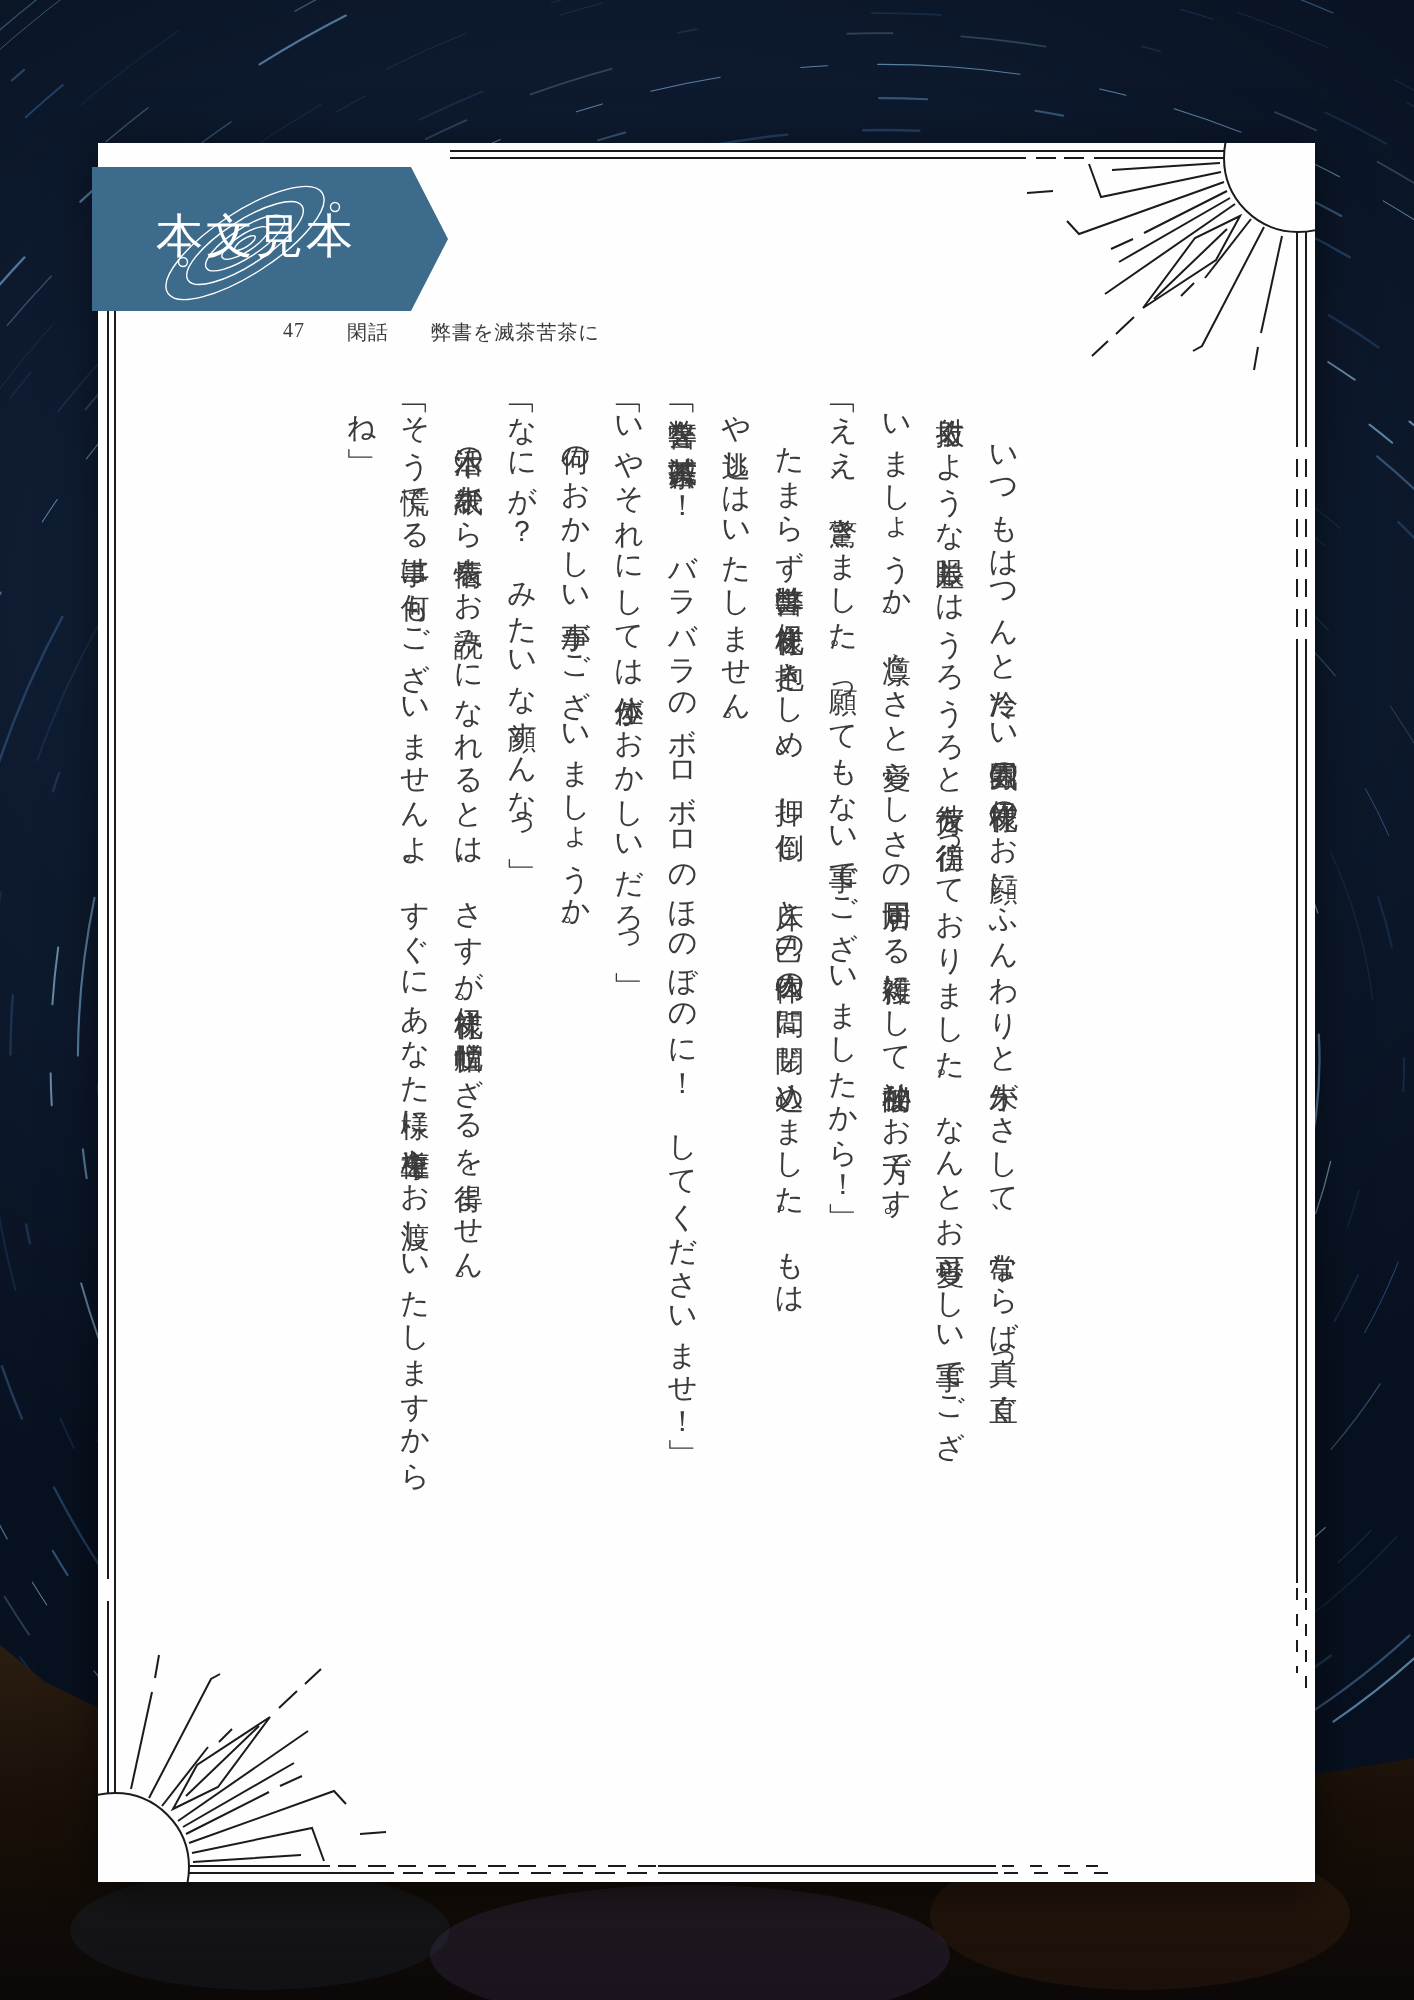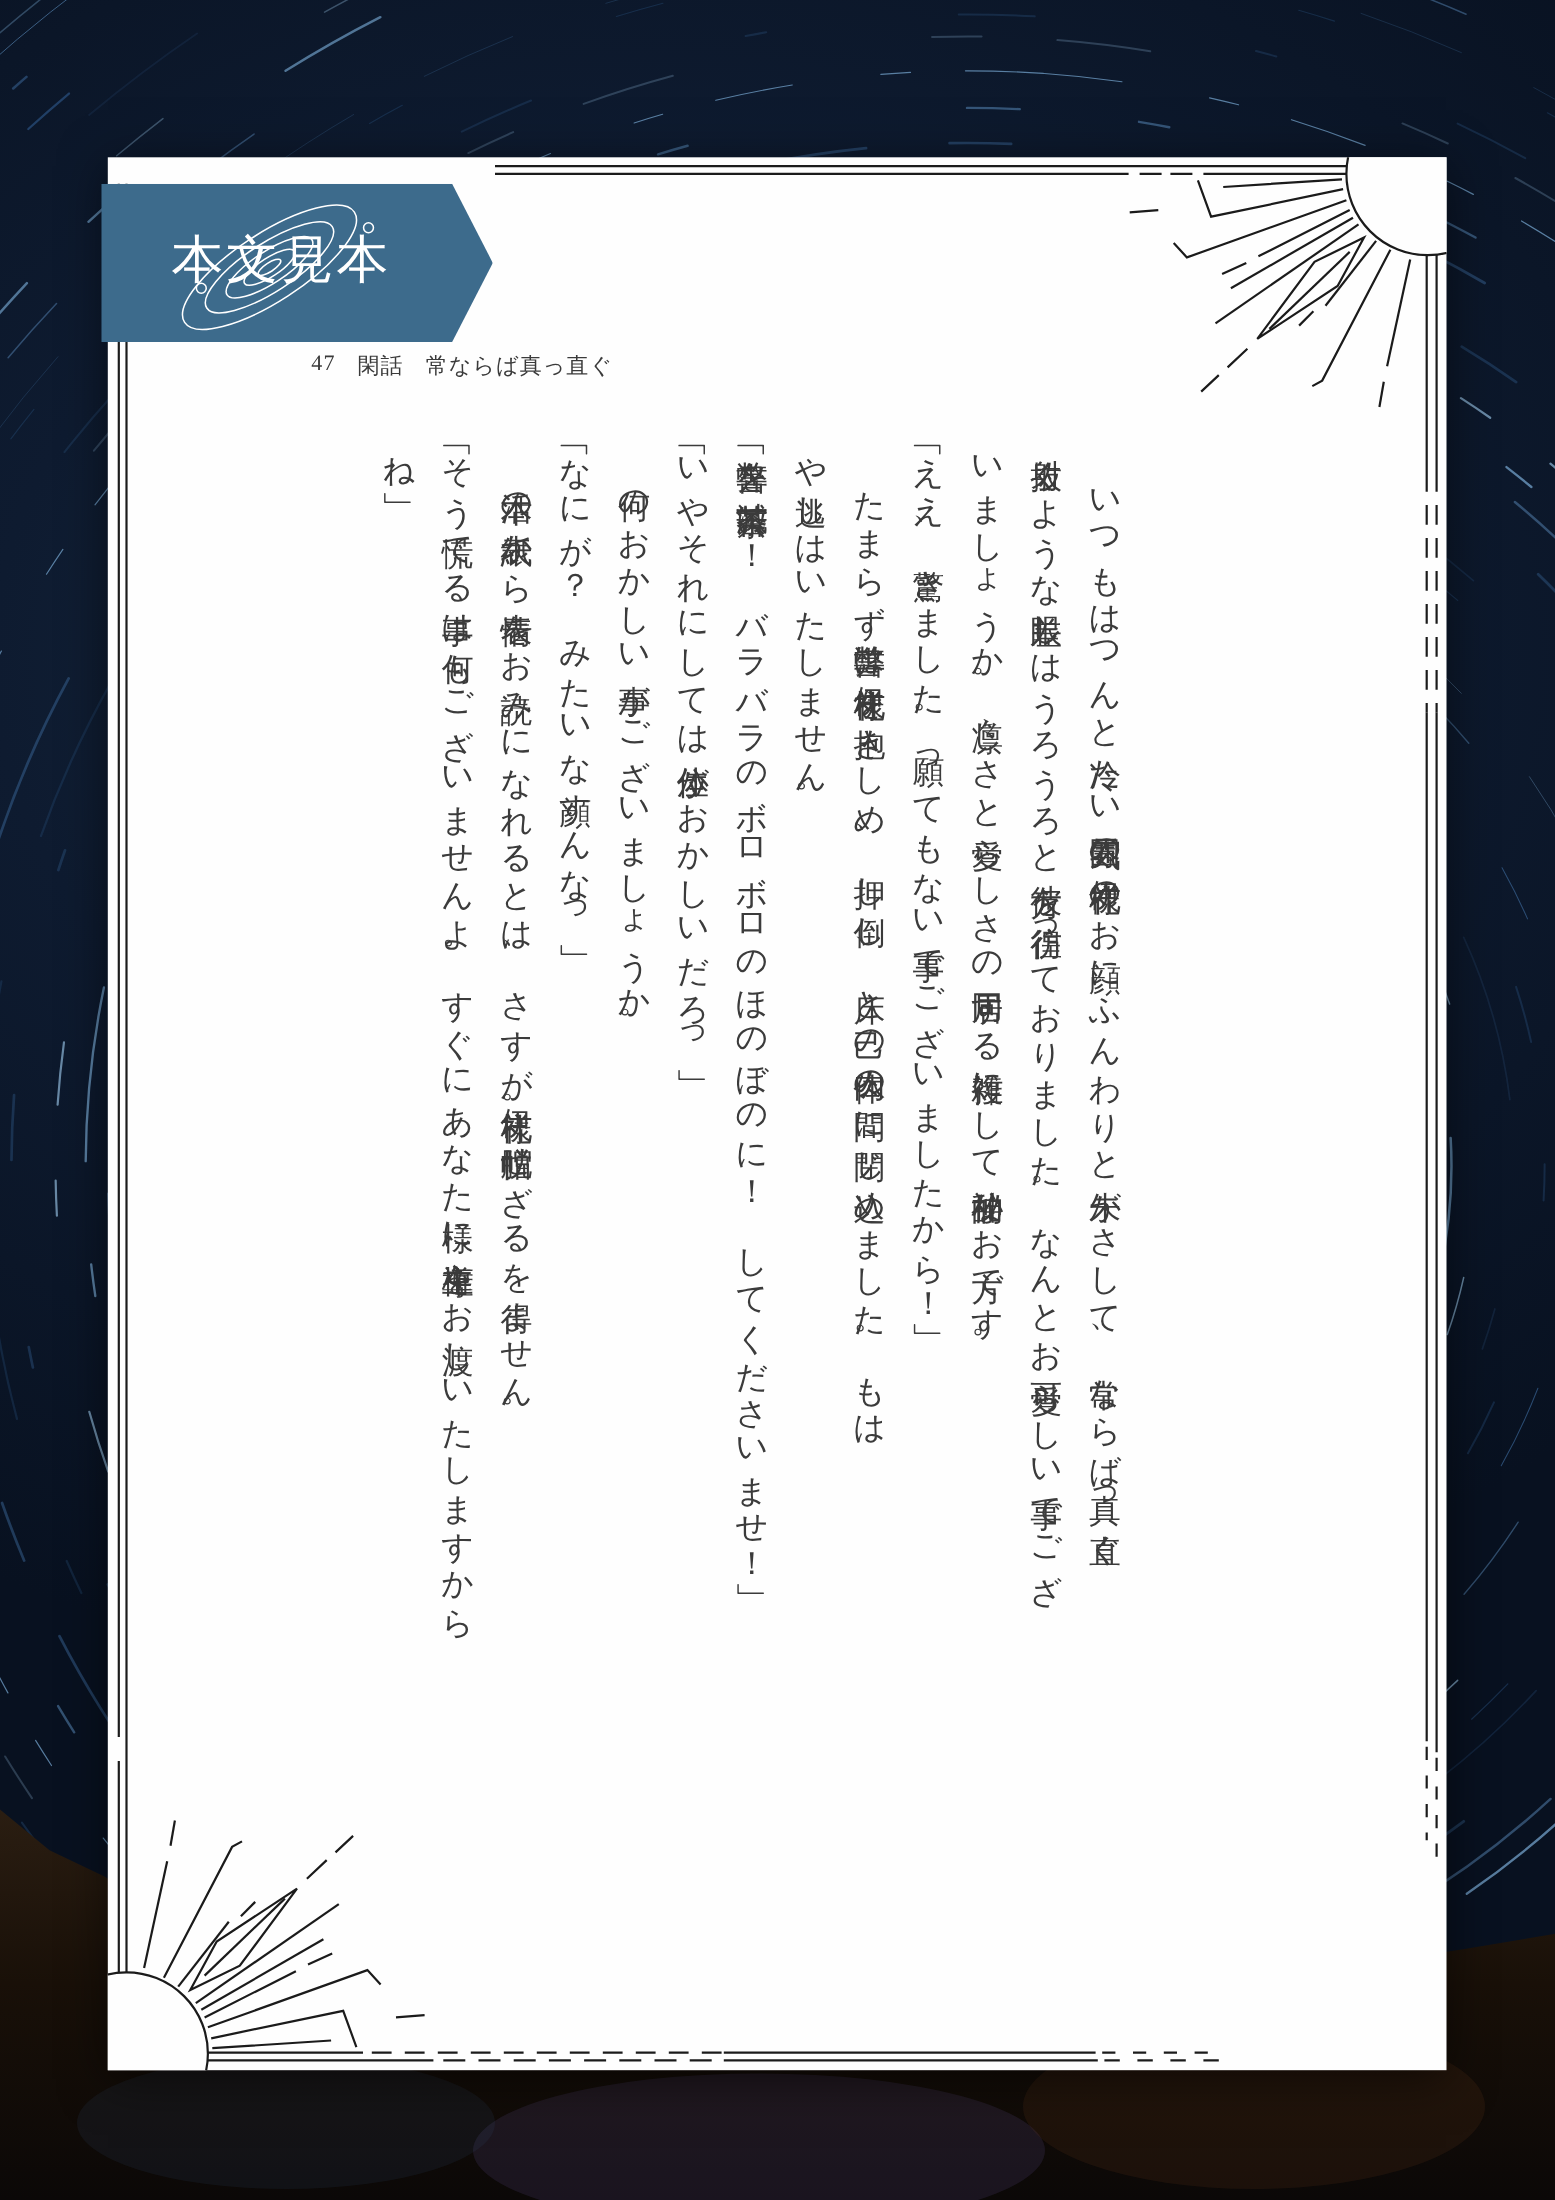--- a/index.html
+++ b/index.html
@@ -4,21 +4,21 @@
 <style>
   html,body{margin:0;padding:0;background:#05090f;}
   .stage{position:relative;width:1414px;height:2000px;overflow:hidden;
          background:radial-gradient(1250px 950px at 42% 30%, #17293f 0%, #0e1b30 48%, #081120 100%);
          font-family:"Liberation Serif", serif;}
   #sky{position:absolute;left:0;top:0;}
   #mtn{position:absolute;left:0;top:0;}
   .page{position:absolute;left:98px;top:143px;width:1217px;height:1739px;
         background:#fefefe;box-shadow:0 8px 42px rgba(0,0,0,.55);}
   .frame{position:absolute;left:0;top:0;}
-  .running-header{position:absolute;left:185px;top:176px;display:flex;gap:20px;
+  .running-header{position:absolute;left:185px;top:176px;display:flex;gap:42px;
         font-size:20px;color:#3a3a3a;letter-spacing:1px;}
   .textblock{position:absolute;top:252px;right:285px;height:1255px;
         writing-mode:vertical-rl;text-orientation:mixed;
         font-size:29px;line-height:53.5px;letter-spacing:1.5px;color:#3b3b3b;}
   .tcol{white-space:nowrap;}
   .banner{position:absolute;left:92px;top:167px;width:356px;height:144px;
         background:#3d6b8c;
         clip-path:polygon(0 0,319px 0,100% 50%,319px 100%,0 100%);}
   .banner-title{position:absolute;left:64px;top:45px;
         font-family:"Liberation Sans", sans-serif;font-weight:300;
@@ -137,21 +137,21 @@
         <path d="M95 1719 L203 1712 M262 1691 L288 1689"></path>
         <path d="M121 1599 L134 1586"></path>
       </g>
 
       <use href="#sunBL" transform="rotate(180 608.5 869.5)"></use>
     </svg>
 
     <div class="running-header">
       <span>47</span>
       <span>閑話</span>
-      <span>常ならば真っ直ぐ</span>
+      <span>弊書を滅茶苦茶に</span>
     </div>
 
     <div class="textblock">
       <div class="tcol">　いつもはつんと冷たい雰囲気の伊礼様のお顔にふんわりと朱がさして、常ならば真っ直ぐ</div>
       <div class="tcol">射抜くような眼差しはうろうろと彼方を彷徨っておりました。なんとお可愛らしい事でござ</div>
       <div class="tcol">いましょうか。凛々しさと愛らしさの同居する複雑にして神秘的なお方です。</div>
       <div class="tcol">「ええ、驚きました。願ってもない事でございましたから！」</div>
       <div class="tcol">　たまらず弊書は伊礼様を抱きしめ、押し倒し、床と己の肉体の間に閉じ込めました。もは</div>
       <div class="tcol">や逃しはいたしません。</div>
       <div class="tcol">「弊書を滅茶苦茶に！　バラバラのボロボロのほのぼのに！　してくださいませ！」</div>

